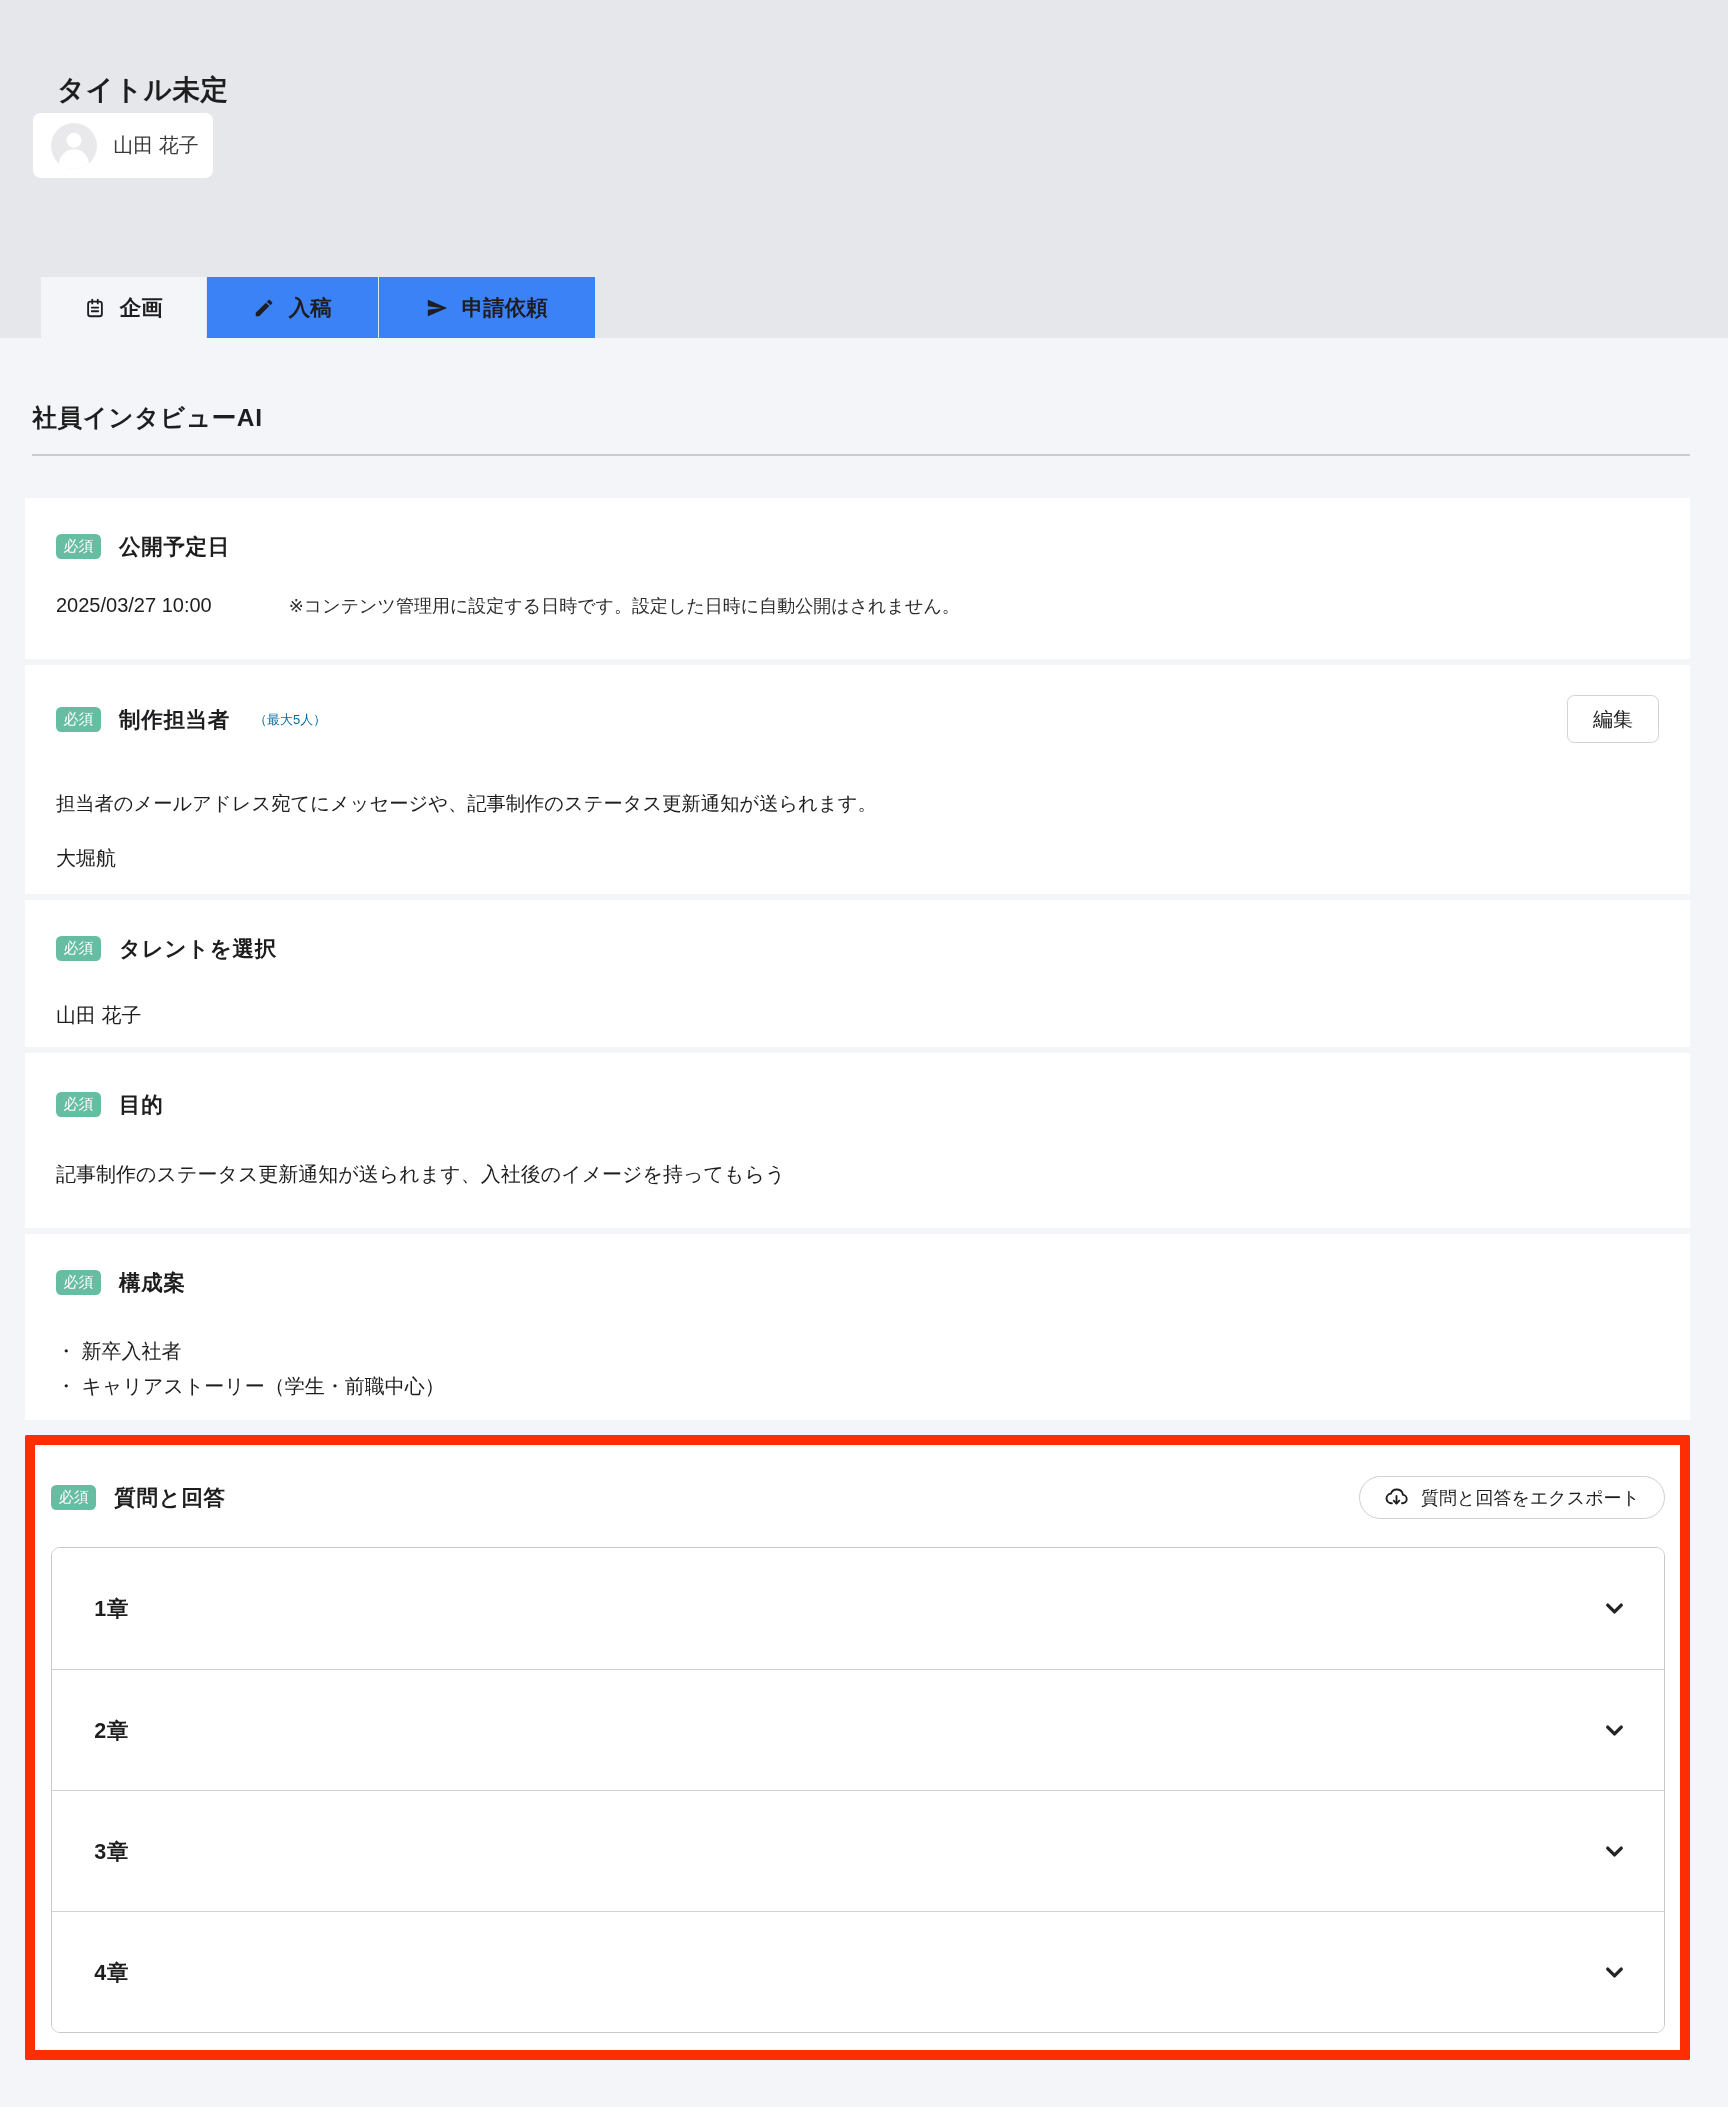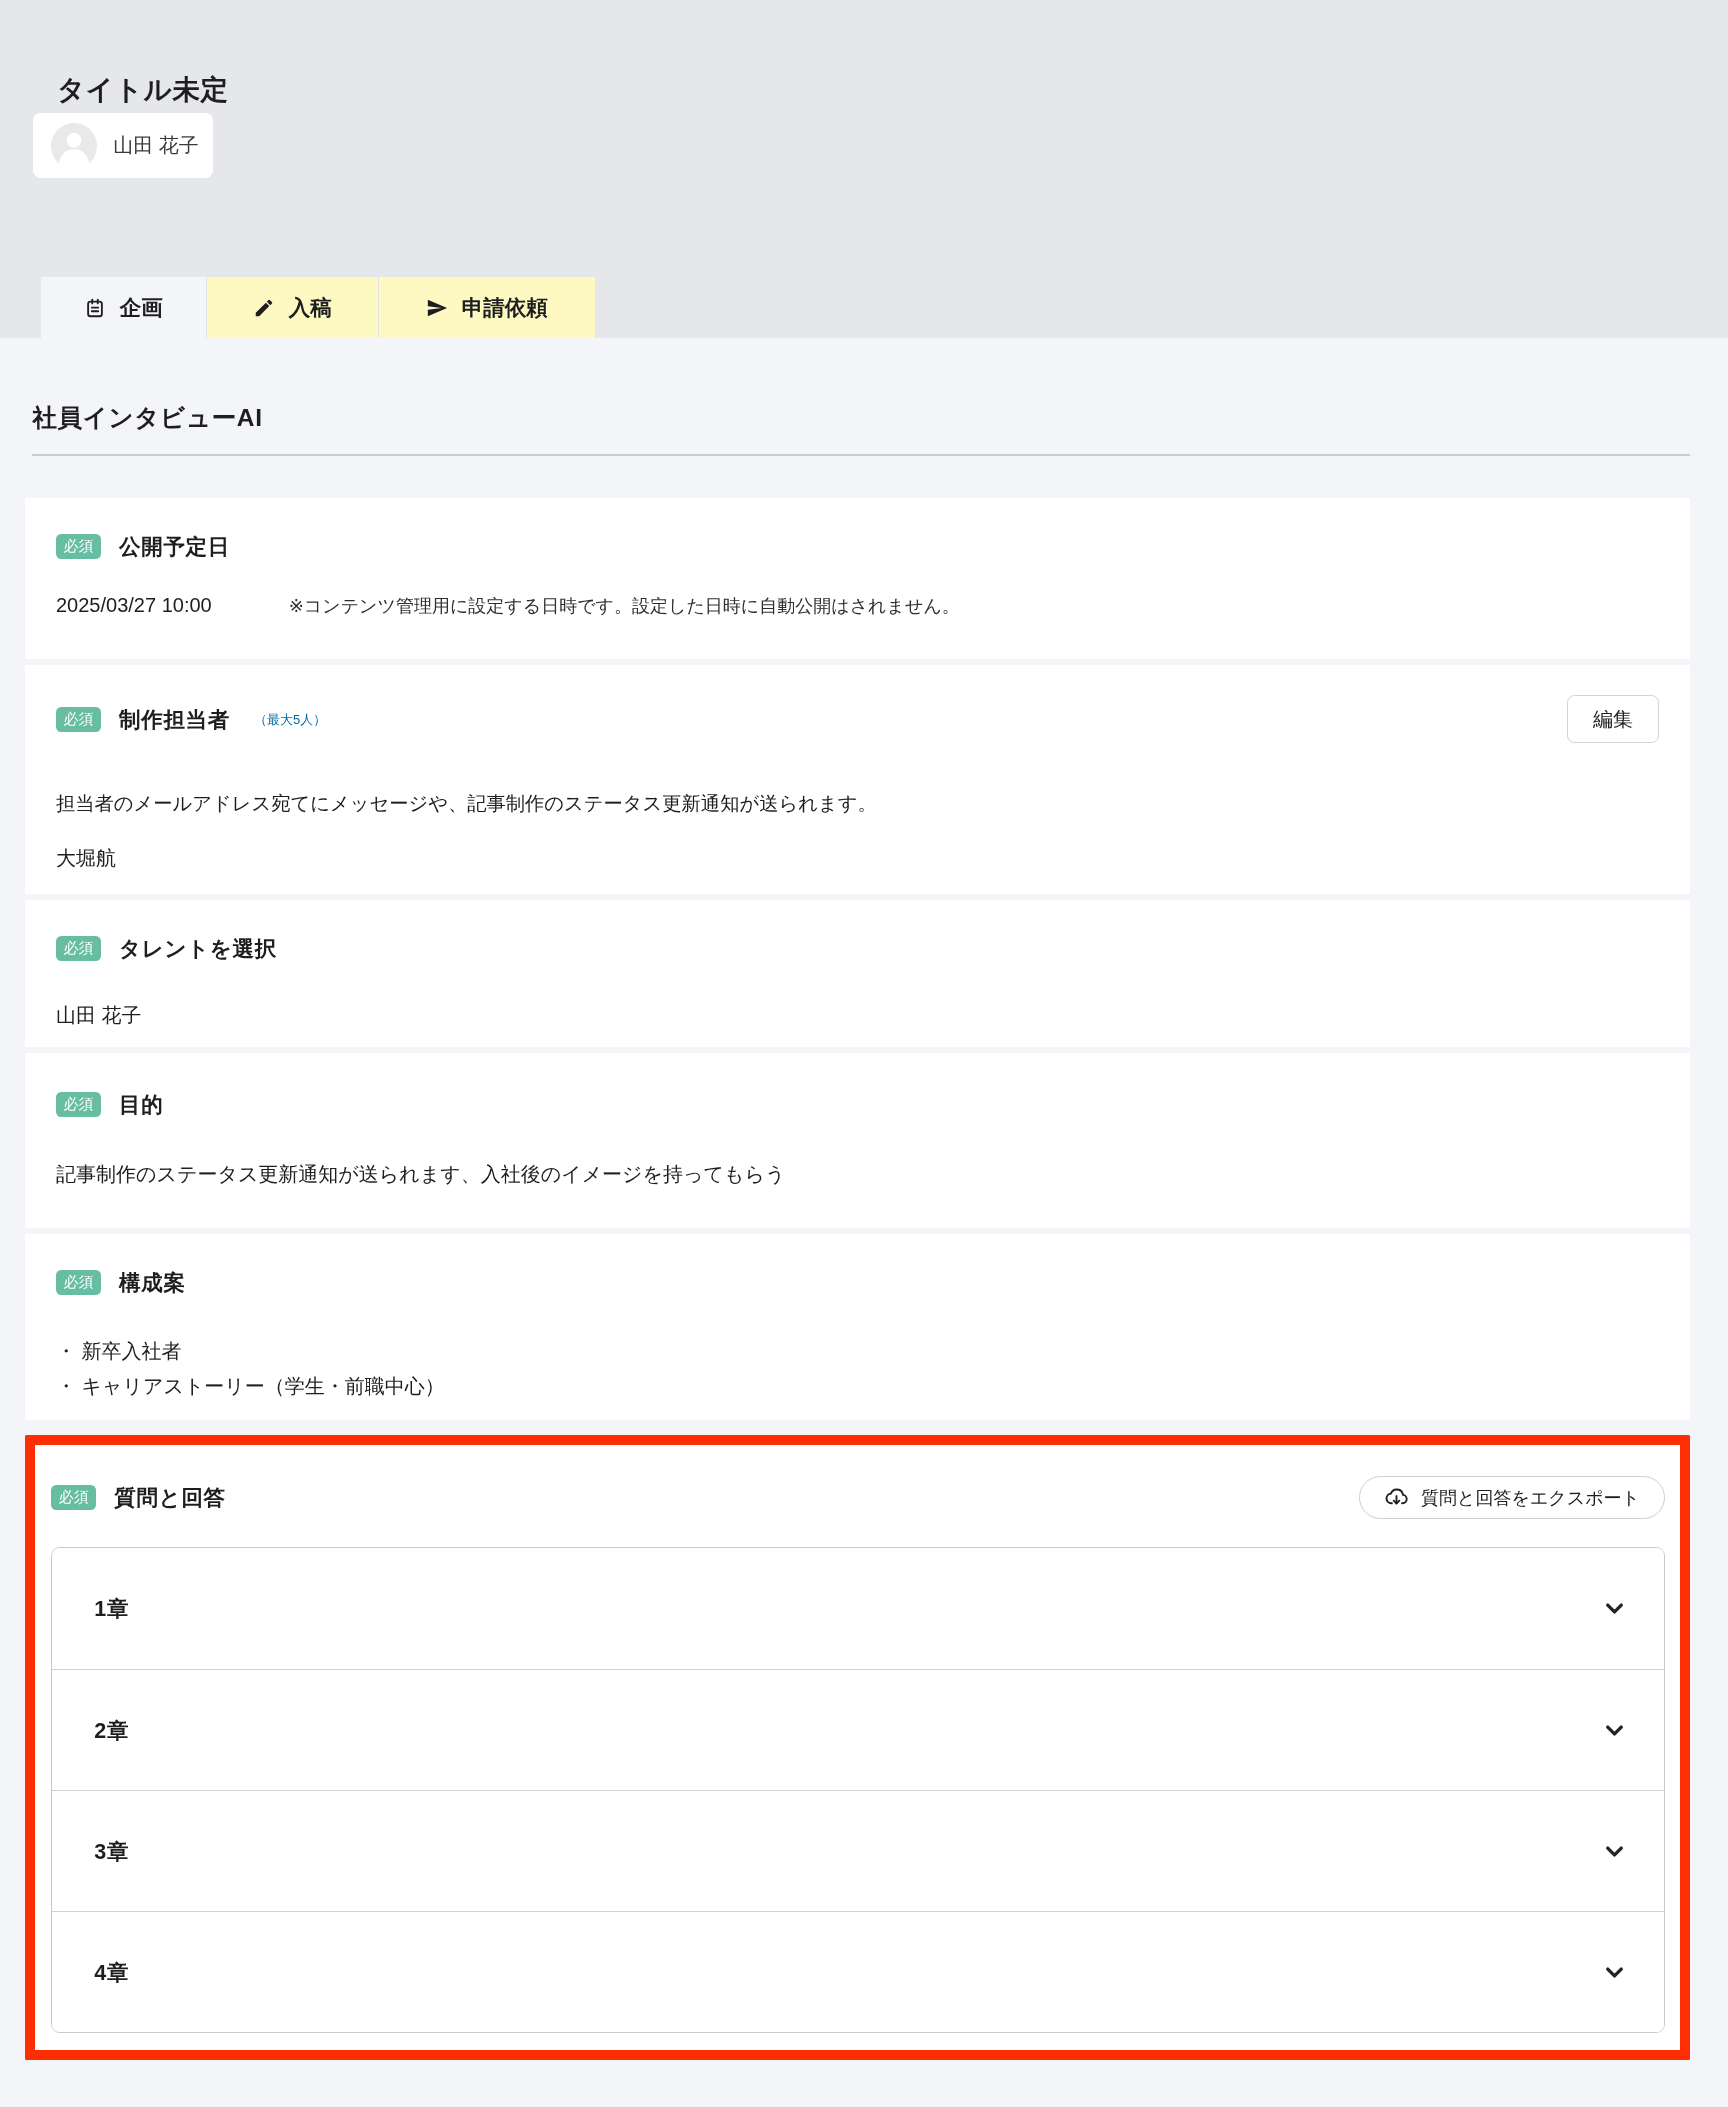--- a/index.html
+++ b/index.html
@@ -38,21 +38,21 @@
   .chip-name { font-size: 20px; color: #3a3a3d; }
 
   
   .tab-bar {
     position: absolute; left: 41px; bottom: 0;
     display: flex; height: 61px;
   }
   .tab {
     height: 61px; display: flex; align-items: center; justify-content: center;
     gap: 13.4px; font-size: 21.5px; font-weight: 700;
-    background: #fef9c3; cursor: pointer;
+    background: #3b82f6; cursor: pointer;
     border-left: 1.5px solid #e2e3e6;
   }
   .tab:first-child { border-left: none; }
   .tab.active { background: #f4f5f8; }
   .tab-kikaku   { width: 165px; }
   .tab-nyuko    { width: 172px; }
   .tab-shinsei  { width: 217px; }
   .tab svg { width: 22px; height: 22px; display: block; }
 
   

